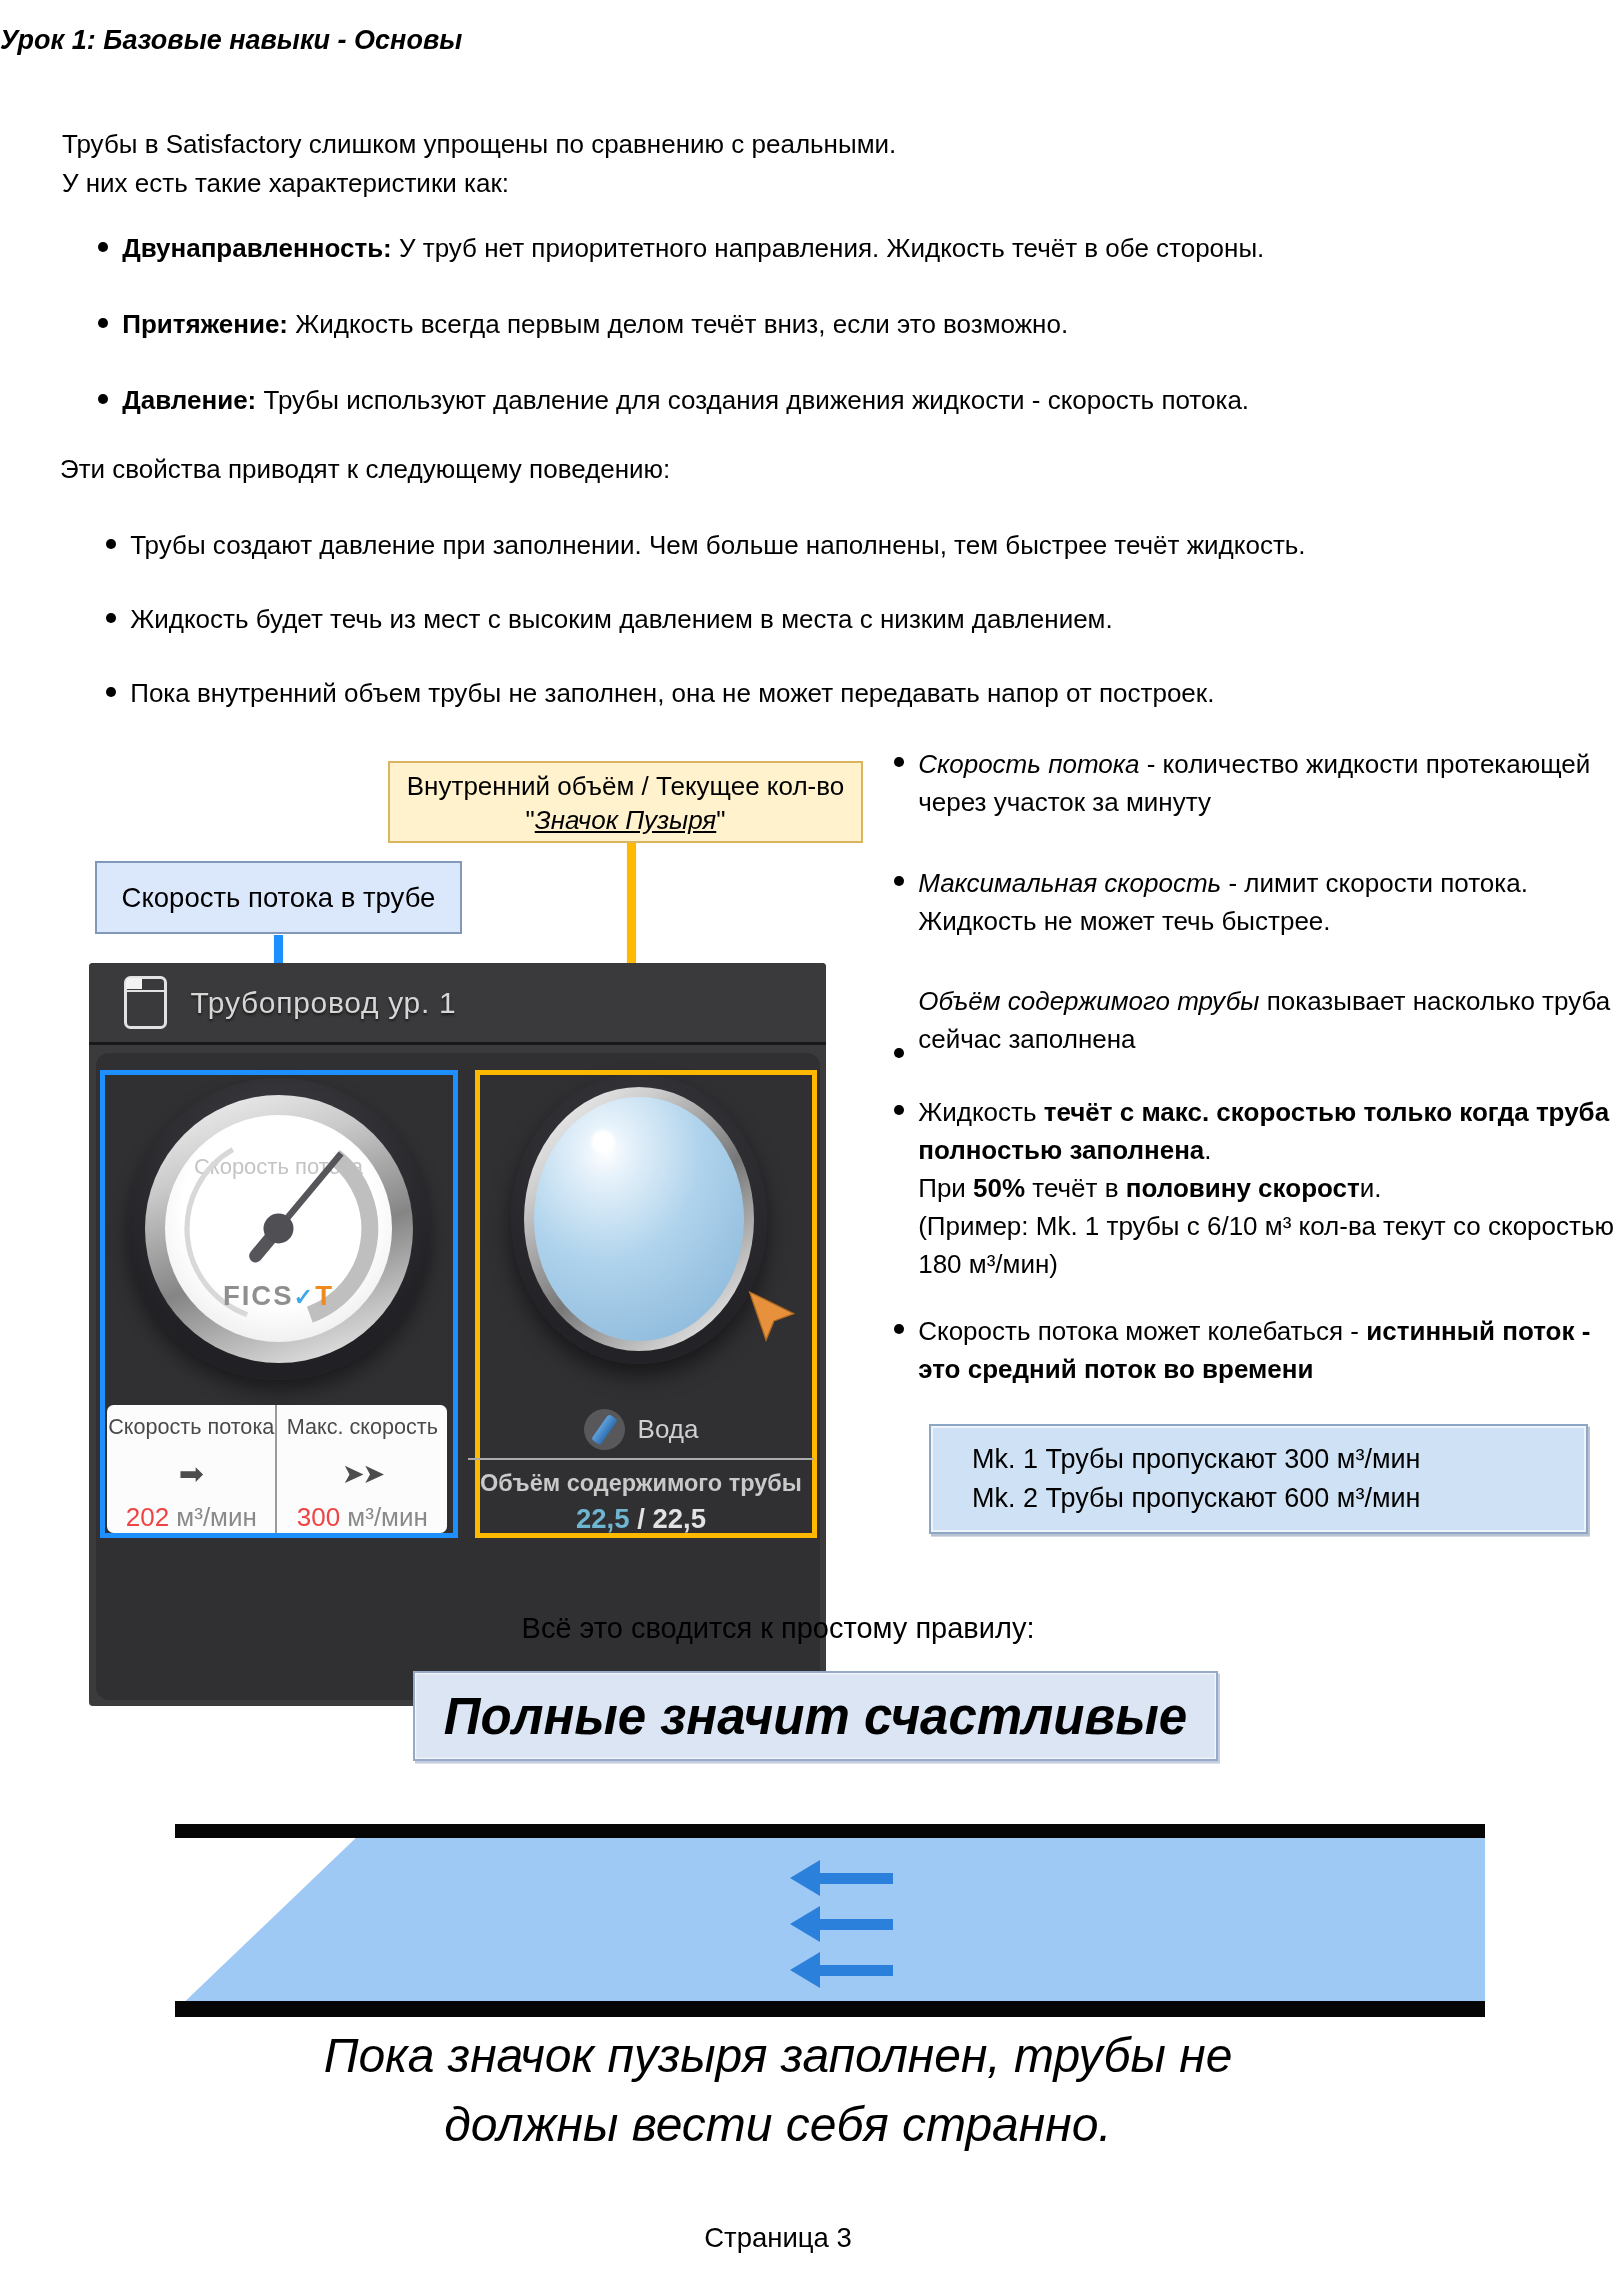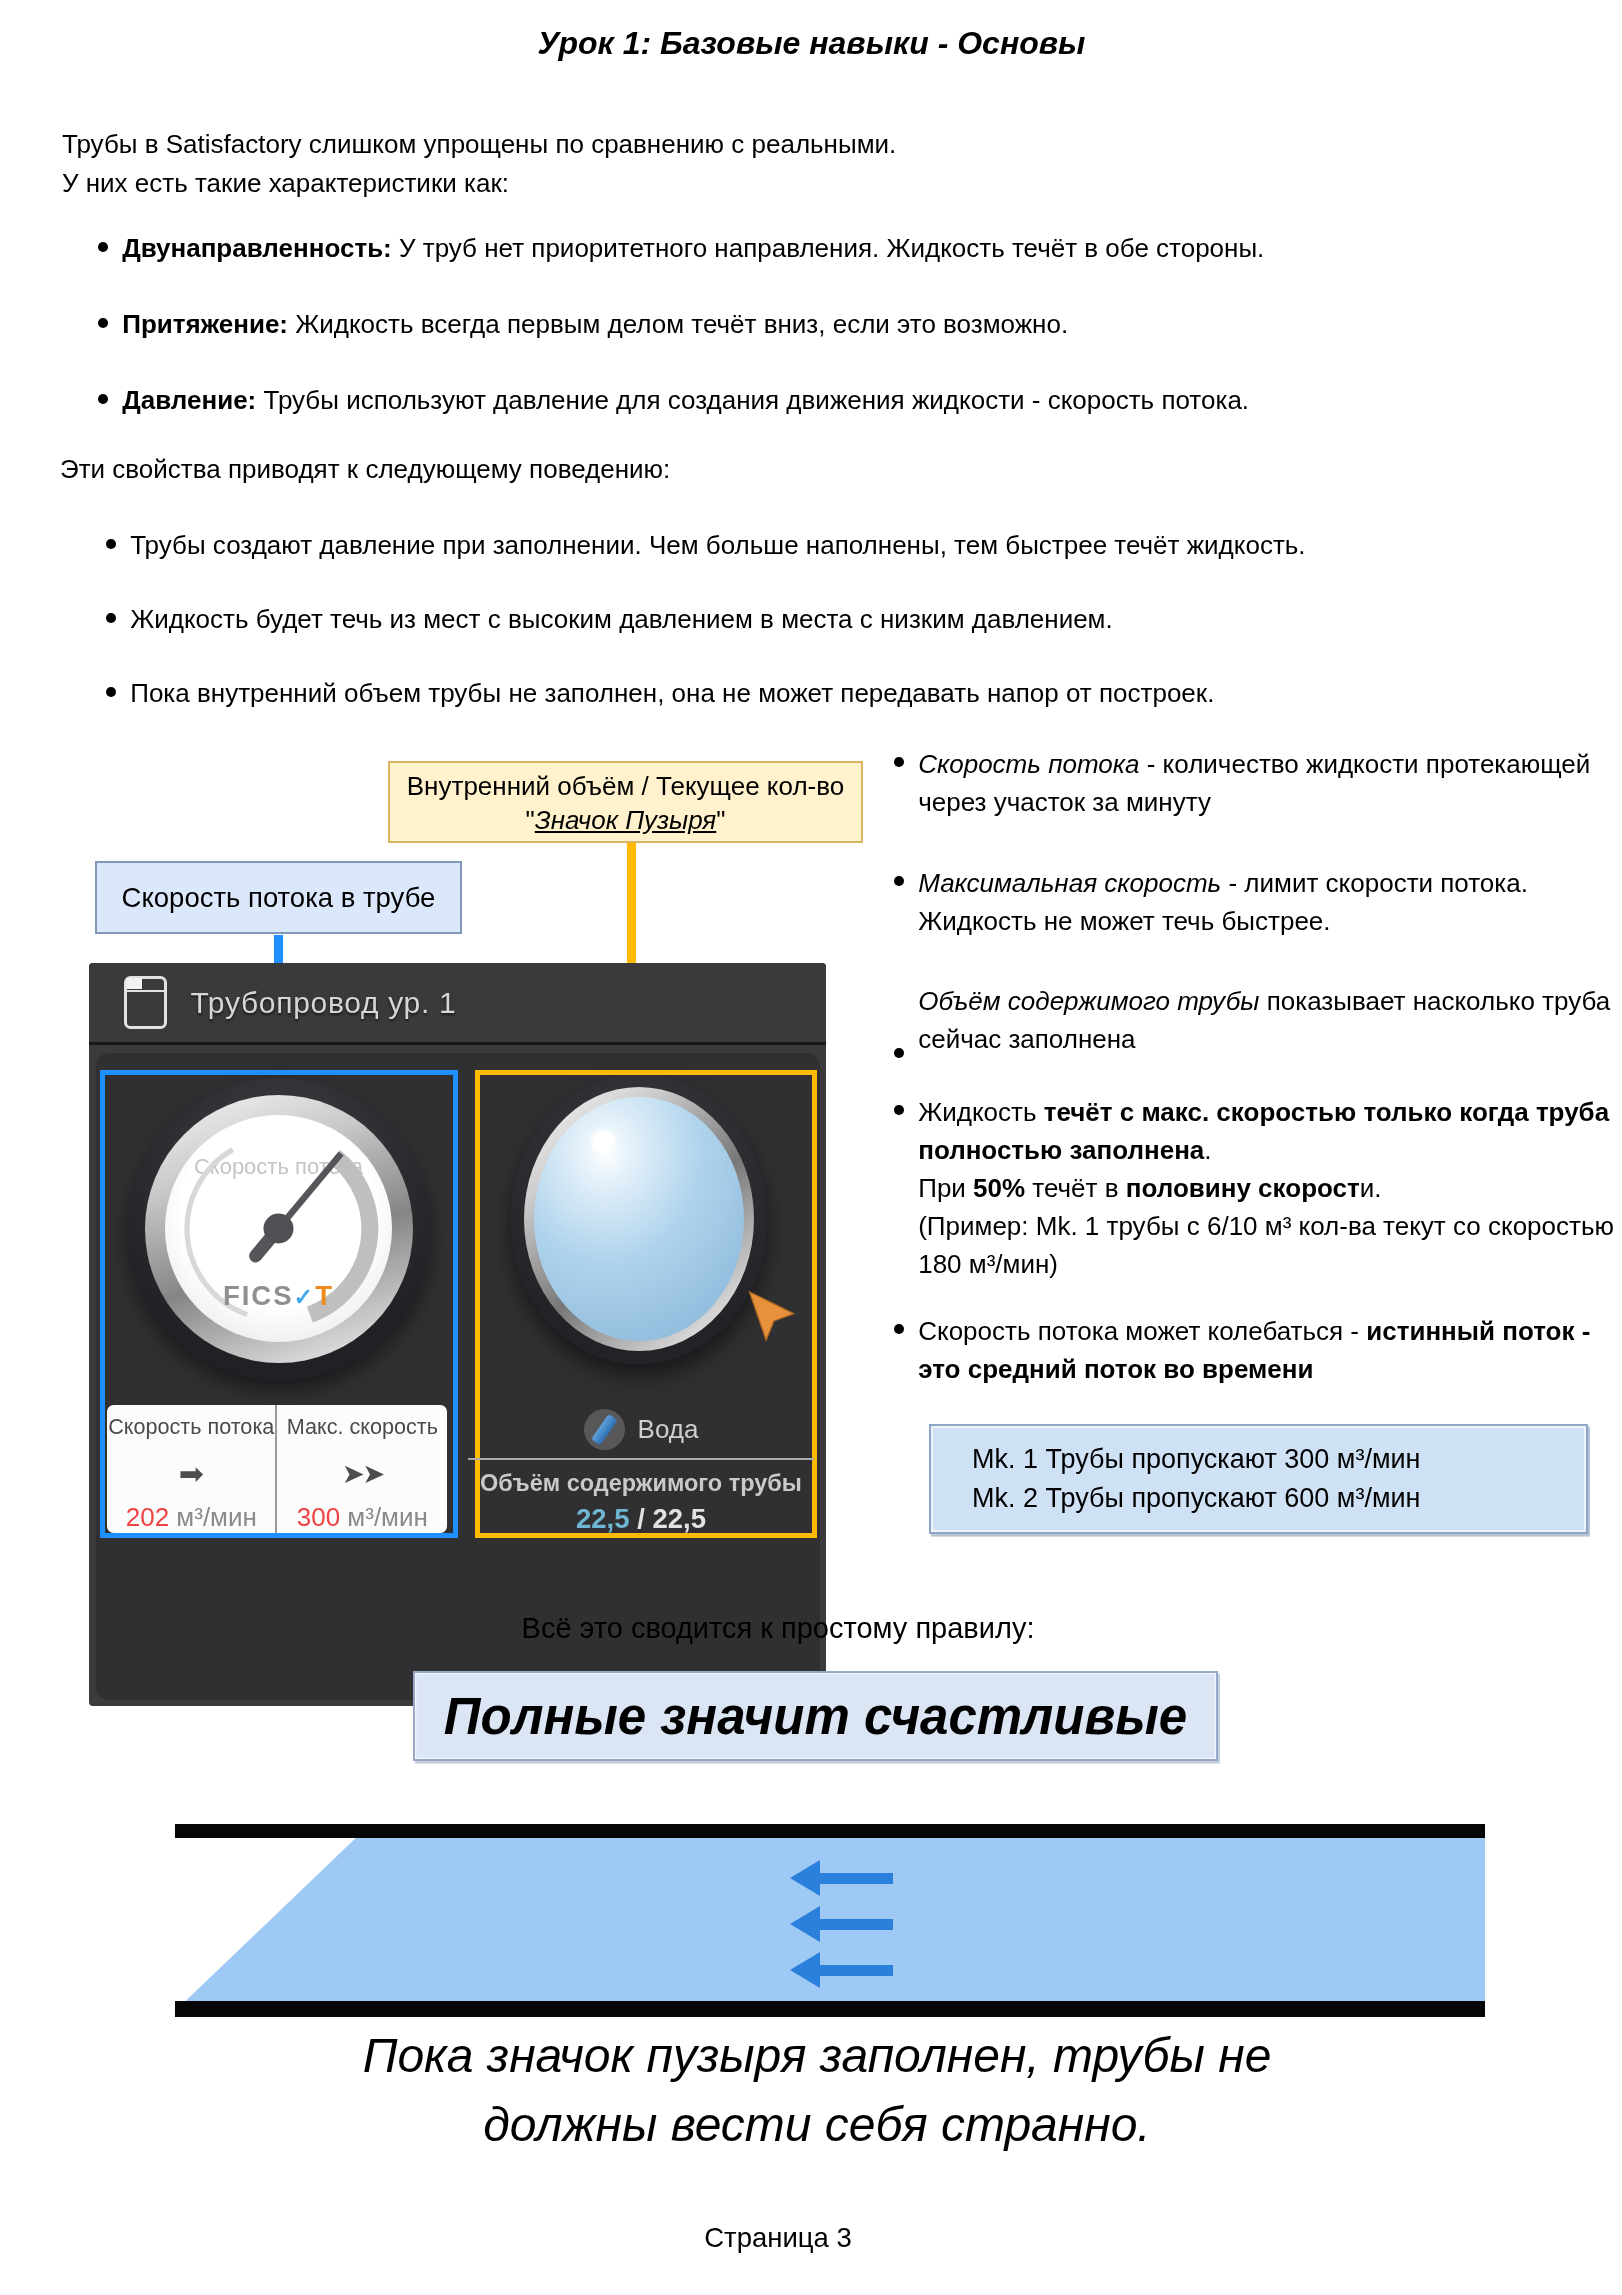--- a/index.html
+++ b/index.html
@@ -6,22 +6,22 @@
   #page{
     position:relative;width:1623px;height:2295px;background:#ffffff;
     font-family:"Liberation Sans", sans-serif;color:#000;overflow:hidden;
   }
   .abs{position:absolute;}
   .sb{font-weight:bold;}
   .si{font-style:italic;}
   .su{text-decoration:underline;}
 
   
-  .doc-title{left:0;top:25px;width:1623px;text-align:center;
-    font-size:32px;font-weight:bold;font-style:italic;}
+  .doc-title{left:0;top:25px;width:1623px;text-align:left;
+    font-size:27px;font-weight:bold;font-style:italic;}
   .intro{left:62px;top:125px;width:1503px;font-size:26px;line-height:39px;}
   .bullet-row{display:flex;gap:14.4px;width:1477px;}
   .bullet-dot{flex:0 0 auto;width:9.8px;height:9.8px;border-radius:50%;background:#000;margin-top:11.8px;}
   .bullet-text{font-size:26px;line-height:37px;}
   .prop-1{left:98px;top:230px;}
   .prop-2{left:98px;top:306px;}
   .prop-3{left:98px;top:382px;}
   .behavior-intro{left:60px;top:454px;font-size:26px;}
   .beh-1{left:106px;top:527px;}
   .beh-2{left:106px;top:601px;}
@@ -136,21 +136,21 @@
   .flow-arrow{width:105px;height:37px;}
   .fa-1{left:790px;top:1860px;}
   .fa-2{left:790px;top:1906px;}
   .fa-3{left:790px;top:1952px;}
   .fa-head{position:absolute;left:0;top:0;width:0;height:0;
     border-top:18.3px solid transparent;border-bottom:18.3px solid transparent;border-right:30px solid #2B80DC;}
   .fa-shaft{position:absolute;left:27.5px;top:13px;width:75px;height:10.5px;background:#2B80DC;}
 
   
   .conclusion{left:0;top:2021px;width:1556px;text-align:center;
-    font-size:48px;font-style:italic;line-height:69px;padding-left:39px;}
+    font-size:48px;font-style:italic;line-height:69px;}
   .page-number{left:0;top:2222px;width:1556px;text-align:center;font-size:27.5px;}
 </style>
 </head>
 <body>
 
 <div id="page">
 
   <div class="abs doc-title">Урок 1: Базовые навыки - Основы</div>
 
   <div class="abs intro">

